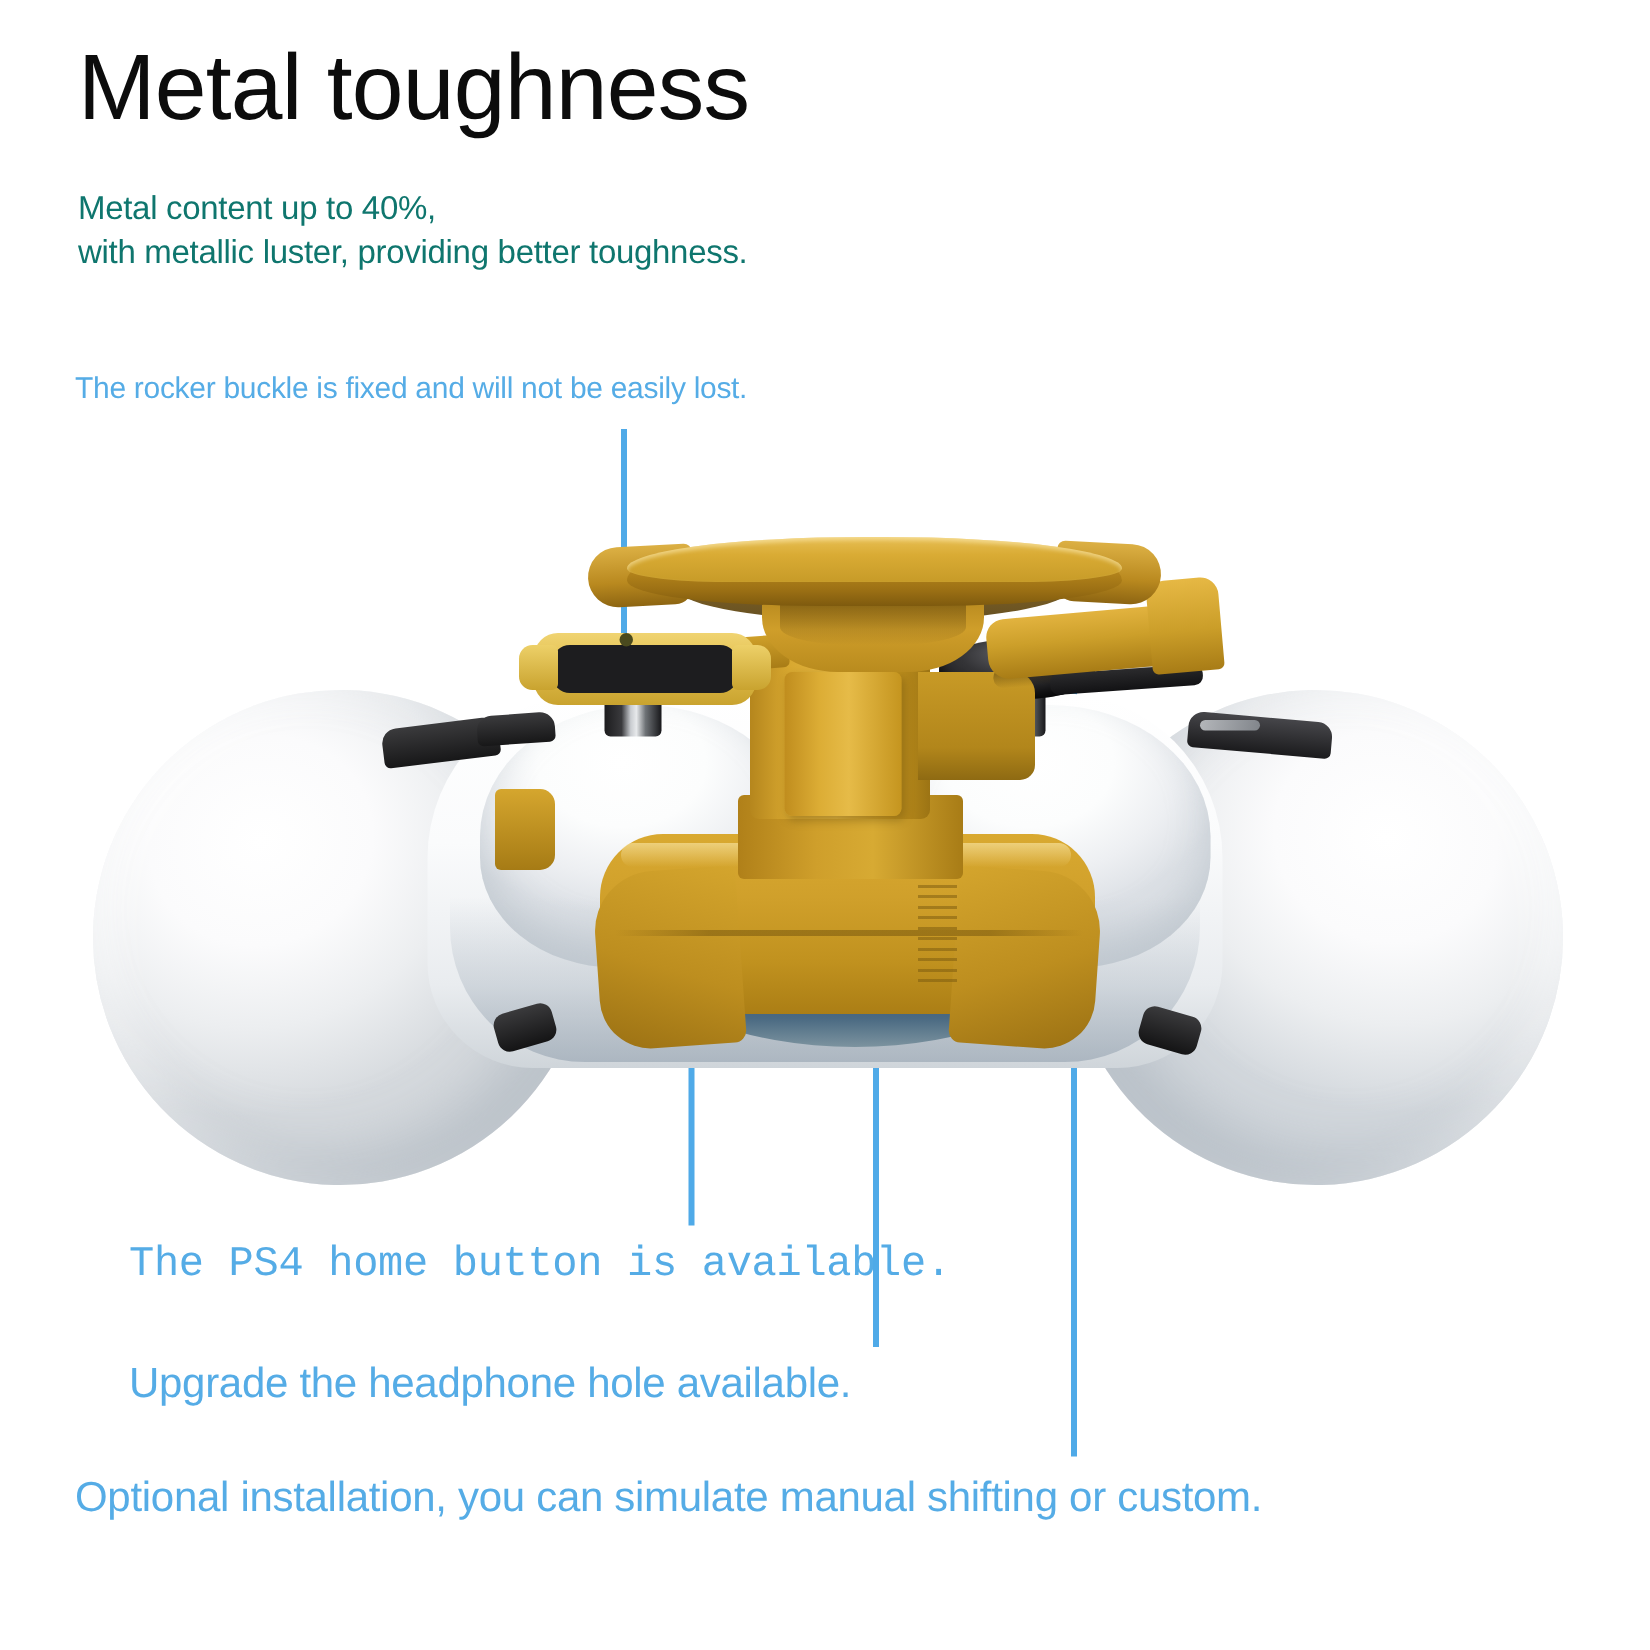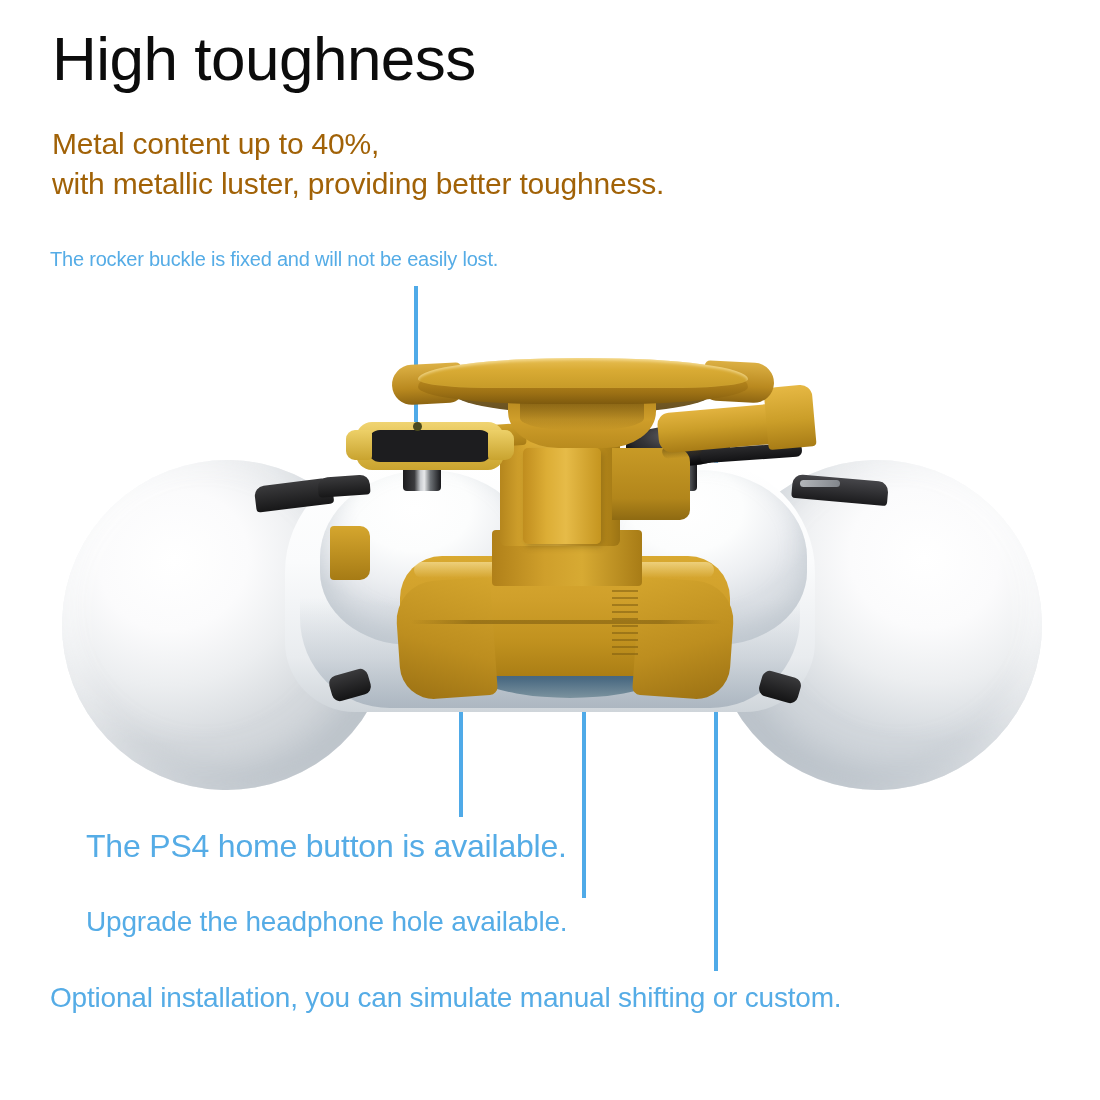--- a/index.html
+++ b/index.html
@@ -12,29 +12,29 @@
   #page{position:relative;width:1100px;height:1100px;background:#ffffff;overflow:hidden;}
 
   
   .title{
     position:absolute;left:52px;top:28px;
     font-size:62px;line-height:1.0;font-weight:500;color:#0c0c0c;
     letter-spacing:-0.5px;
   }
   .subtitle{
     position:absolute;left:52px;top:124px;
-    font-size:30px;line-height:1.33;color:#a16207;font-weight:400;
+    font-size:22px;line-height:1.33;color:#0f766e;font-weight:400;
     white-space:pre-line;letter-spacing:-0.2px;
   }
   .callout{
     position:absolute;color:#55ACE6;font-weight:400;white-space:nowrap;
     letter-spacing:-0.2px;
   }
   .c0{left:50px;top:248px;font-size:20px;}
-  .c1{left:86px;top:828px;font-size:32px;}
+  .c1{left:86px;top:828px;font-size:28px;font-family:Liberation Mono, monospace;}
   .c2{left:86px;top:906px;font-size:28px;}
   .c3{left:50px;top:982px;font-size:28px;}
 
   
   .lead{position:absolute;background:#4FAAE8;}
   .lv{width:4px;}
   .lh{height:4px;}
 
   
   #photo{position:absolute;left:0;top:330px;width:1100px;height:500px;}
@@ -287,21 +287,21 @@
   .pad-left-stub{
     left:330px;top:196px;width:40px;height:54px;
     background:linear-gradient(180deg,#d5a62e,#a67b15);border-radius:4px 10px 10px 4px;
   }
 </style>
 </head>
 <body>
 
 <div id="page">
 
-  <div class="title">High toughness</div>
+  <div class="title">Metal toughness</div>
 
   <div class="subtitle">Metal content up to 40%,
 with metallic luster, providing better toughness.</div>
 
   <div class="callout c0">The rocker buckle is fixed and will not be easily lost.</div>
 
   <div class="callout c1">The PS4 home button is available.</div>
 
   <div class="callout c3">Optional installation, you can simulate manual shifting or custom.</div>
 

